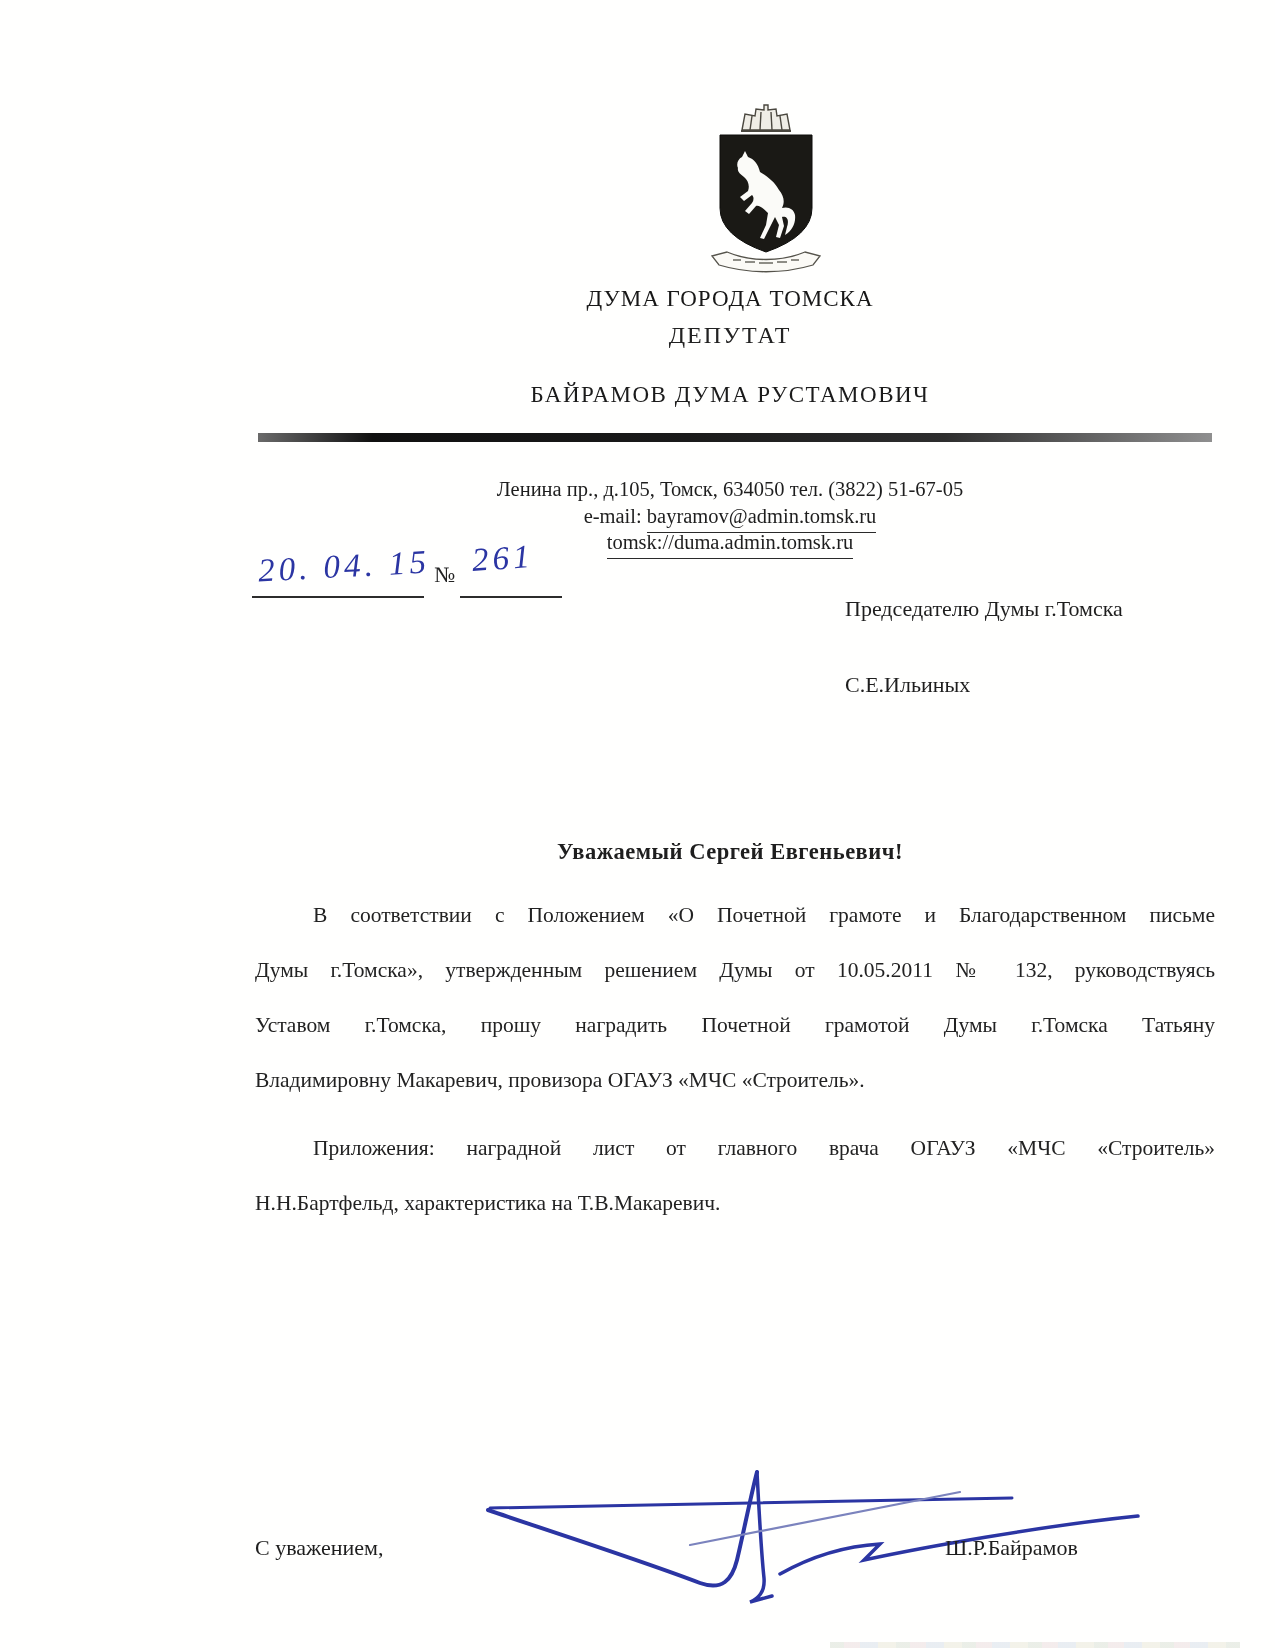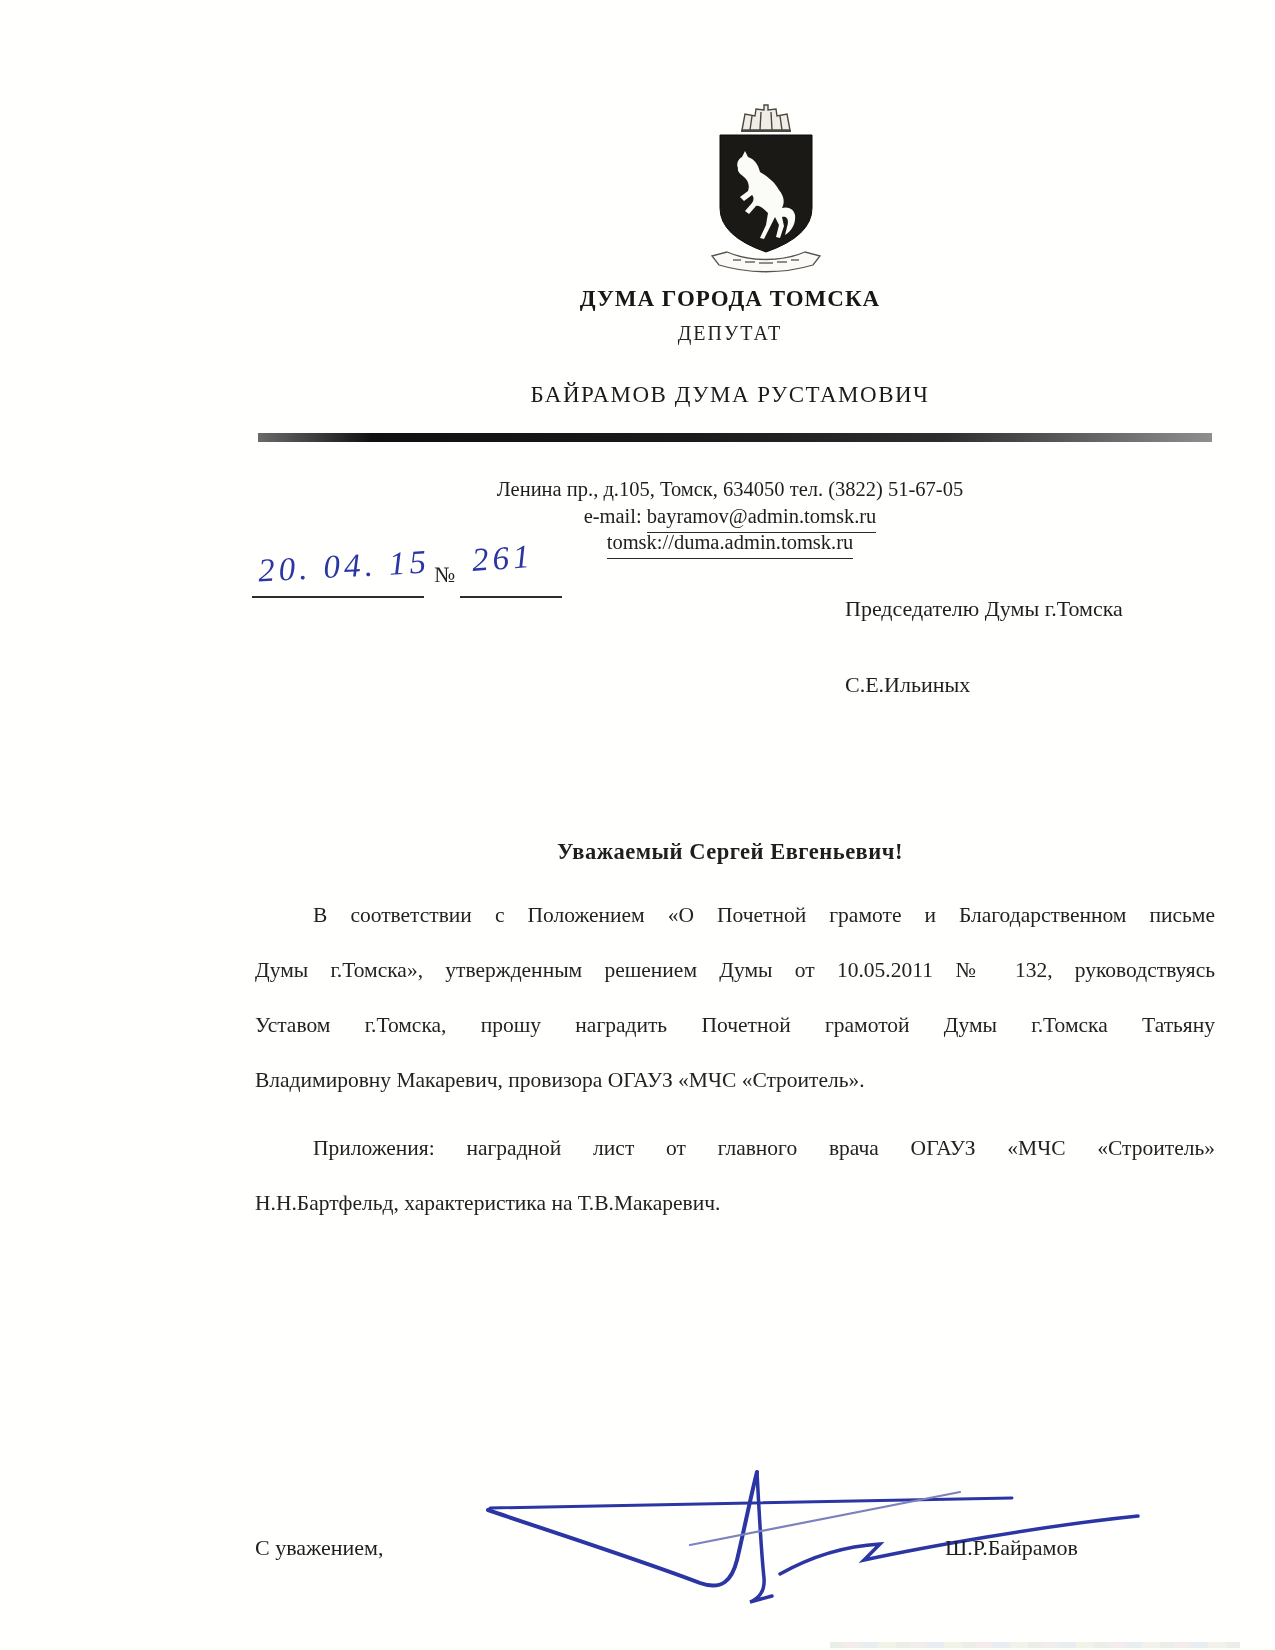--- a/index.html
+++ b/index.html
@@ -8,22 +8,22 @@
     width:1275px;height:1650px;
     background:#fffffe;
     font-family:"Liberation Serif", serif;
     color:#1e1e1e;
     overflow:hidden;
   }
   .abs{position:absolute;}
   .centercol{left:250px;width:960px;text-align:center;}
 
   
-  .org{top:286px;font-weight:bold;font-size:23px;letter-spacing:1px;color:#171717;}
-  .role{top:322px;font-size:20px;letter-spacing:2px;color:#222;}
+  .org{top:286px;font-weight:normal;font-size:23px;letter-spacing:1px;color:#171717;}
+  .role{top:322px;font-size:24px;letter-spacing:2px;color:#222;}
   .name{top:382px;font-size:23px;letter-spacing:1.5px;color:#1b1b1b;}
   .rule{
     top:433px;left:258px;width:954px;height:9px;
     background:linear-gradient(90deg,#6a6a6a 0%,#101010 12%,#1a1a1a 45%,#2e2e2e 72%,#8f8f8f 100%);
   }
 
   
   .contact1{top:478px;font-size:20.5px;}
   .contact2{top:505px;font-size:20.5px;}
   .contact3{top:531px;font-size:20.5px;}

